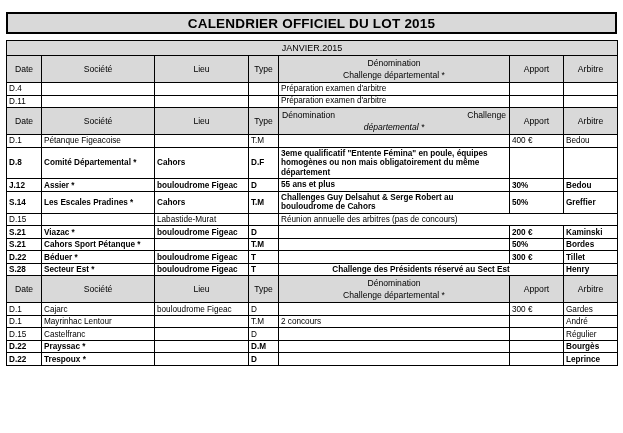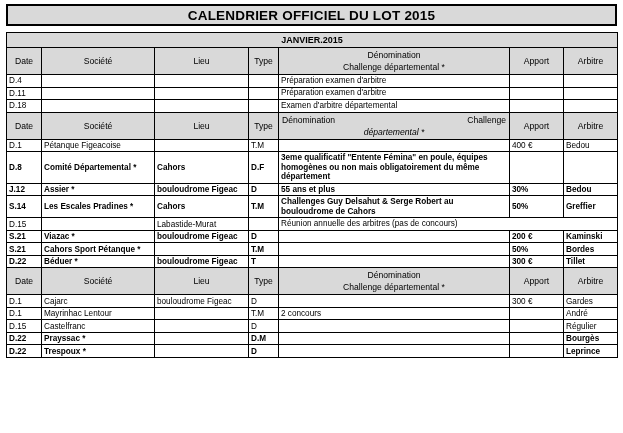--- a/index.html
+++ b/index.html
@@ -3,21 +3,21 @@
 <meta charset="utf-8">
 <style>
   html,body{margin:0;padding:0;}
   body{
     width:623px;height:433px;
     background:#ffffff;
     font-family:"Liberation Sans","DejaVu Sans",sans-serif;
     overflow:hidden;
     -webkit-font-smoothing:antialiased;
   }
-  .page{position:relative;width:623px;height:312px;box-sizing:border-box;padding:4px 6px 0 6px;}
+  .page{position:relative;width:623px;height:312px;box-sizing:border-box;padding:12px 6px 0 6px;}
 
   
   .title-bar{
     height:22px;
     border:2px solid #000;
     background:#d9d9d9;
     display:flex;align-items:center;justify-content:center;
     box-sizing:border-box;
   }
   .title-bar .title-text{
@@ -46,21 +46,21 @@
   col.c-soc{width:113px;}
   col.c-lieu{width:94px;}
   col.c-type{width:30px;}
   col.c-den{width:231px;}
   col.c-app{width:54px;}
   col.c-arb{width:54px;}
 
   .month-band{
     background:#d9d9d9;
     text-align:center;
-    font-weight:bold;
+    font-weight:normal;
     font-size:9px;
     height:15px;
     margin-left:11px;
   }
   .hdr{
     background:#d9d9d9;
     text-align:center;
     font-weight:normal;
     font-size:8.6px;
     height:26px;
@@ -130,29 +130,20 @@
         </tr>
         <tr class="row">
           <td class="left">D.11</td>
           <td class="left"></td>
           <td class="left"></td>
           <td class="left"></td>
           <td class="left wrap">Préparation examen d'arbitre</td>
           <td class="left"></td>
           <td class="left"></td>
         </tr>
-        <tr class="row">
-          <td class="left">D.18</td>
-          <td class="left"></td>
-          <td class="left"></td>
-          <td class="left"></td>
-          <td class="left wrap">Examen d'arbitre départemental</td>
-          <td class="left"></td>
-          <td class="left"></td>
-        </tr>
         <tr>
           <td class="hdr">Date</td>
           <td class="hdr">Société</td>
           <td class="hdr">Lieu</td>
           <td class="hdr">Type</td>
           <td class="hdr den-split den-2"><span class="row1">
               <span>Dénomination</span>
               <span>Challenge</span>
             </span><span class="row2">départemental *</span></td>
           <td class="hdr">Apport</td>
@@ -221,20 +212,28 @@
         </tr>
         <tr class="row">
           <td class="left bold">D.22</td>
           <td class="left bold">Béduer *</td>
           <td class="left bold">bouloudrome Figeac</td>
           <td class="left bold">T</td>
           <td class="left wrap bold"></td>
           <td class="left bold">300 €</td>
           <td class="left bold">Tillet</td>
         </tr>
+        <tr class="row">
+          <td class="left bold">S.28</td>
+          <td class="left bold">Secteur Est  *</td>
+          <td class="left bold">bouloudrome Figeac</td>
+          <td class="left bold">T</td>
+          <td class="center wrap bold" colspan="2">Challenge des Présidents réservé au Sect Est</td>
+          <td class="left bold">Henry</td>
+        </tr>
         <tr>
           <td class="hdr">Date</td>
           <td class="hdr">Société</td>
           <td class="hdr">Lieu</td>
           <td class="hdr">Type</td>
           <td class="hdr den-2">
             <span class="den-line1">Dénomination</span>
             <span class="den-line2">Challenge départemental *</span>
           </td>
           <td class="hdr">Apport</td>

